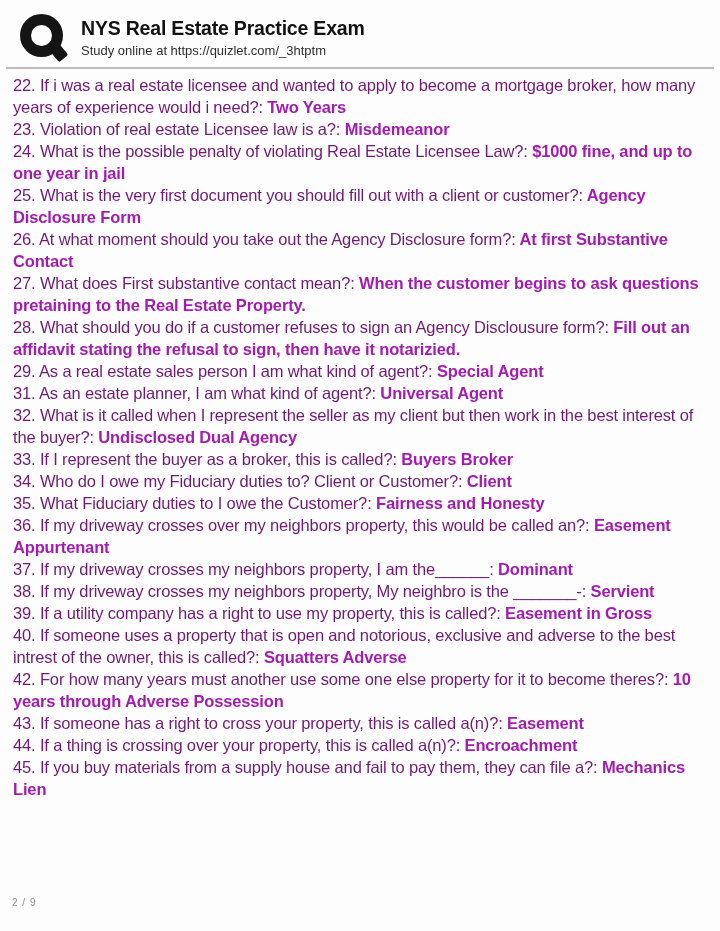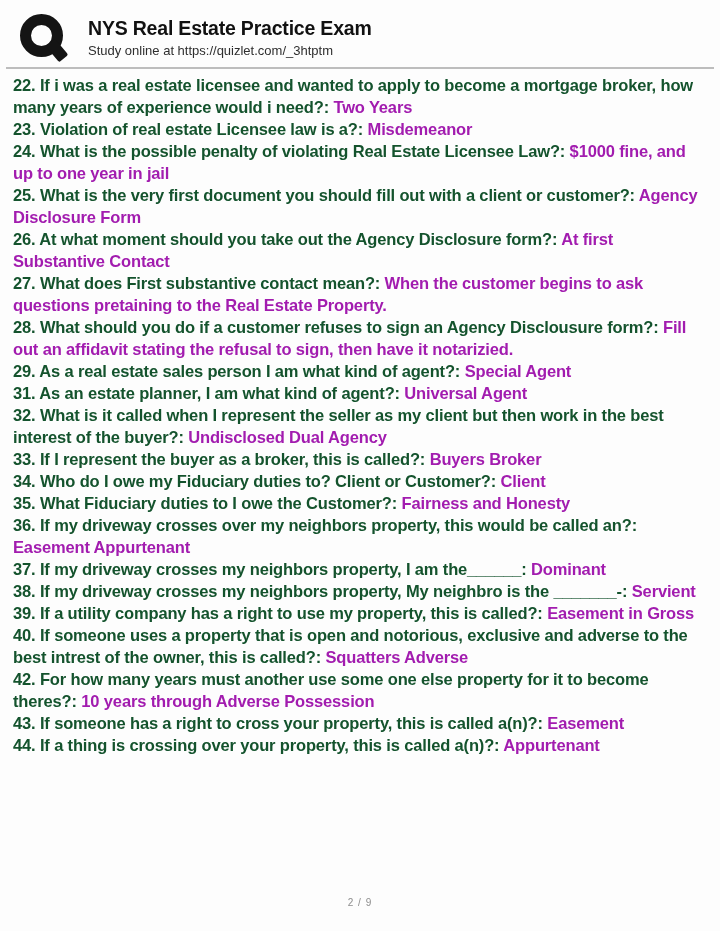--- a/index.html
+++ b/index.html
@@ -13,21 +13,21 @@
   .page {
     position: relative;
     width: 720px; height: 931px;
     background: #fdfdfd;
   }
   
   .header {
     display: flex;
     align-items: flex-start;
     padding: 13px 14px 0 20px;
-    gap: 22px;
+    gap: 15px;
   }
   .logo {
     position: relative;
     width: 46px; height: 48px;
     flex: 0 0 auto;
   }
   .logo .ring {
     position: absolute; top: 1px; left: 0;
     width: 21px; height: 21px;
     border: 11px solid #141414;
@@ -60,33 +60,33 @@
   }
   
   .content {
     padding: 5px 13px 0 13px;
     font-size: 16.5px;
     line-height: 22px;
     letter-spacing: -0.15px;
   }
   .qa { margin: 0; }
   .qa .q {
-    font-weight: 700;
-    color: #14532d;
+    font-weight: 400;
+    color: #701a75;
   }
   .qa .a {
     font-weight: 700;
     color: #a21caf;
   }
   
   .footer {
     position: absolute;
-    left: 0; right: 0;
+    left: 12px; right: 0;
     bottom: 21px;
-    text-align: center;
+    text-align: left;
   }
   .page-indicator {
     font-size: 10px;
     color: #8d8d8d;
     letter-spacing: 1px;
   }
 </style>
 </head>
 <body>
 
@@ -141,22 +141,23 @@
 
   <div class="qa"><span class="q">39. If a utility company has a right to use my property, this is called?:</span><span class="a"> Easement in Gross</span></div>
 
   <div class="qa"><span class="q">40. If someone uses a property that is open and notorious, exclusive and adverse to the best intrest of the owner, this is called?:</span><span class="a"> Squatters Adverse</span></div>
 
 
   <div class="qa"><span class="q">42. For how many years must another use some one else property for it to become theres?:</span><span class="a"> 10 years through Adverse Possession</span></div>
 
   <div class="qa"><span class="q">43. If someone has a right to cross your property, this is called a(n)?:</span><span class="a"> Easement</span></div>
 
-  <div class="qa"><span class="q">44. If a thing is crossing over your property, this is called a(n)?:</span><span class="a"> Appurtenant</span></div>
+  <div class="qa"><span class="q">44. If a thing is crossing over your property, this is called a(n)?:</span><span class="a"> Encroachment</span></div>
 
+  <div class="qa"><span class="q">45. If you buy materials from a supply house and fail to pay them, they can file a?:</span><span class="a"> Mechanics Lien</span></div>
 
 </div>
 
   <div class="footer">
     <span class="page-indicator">2 / 9</span>
   </div>
 
 </div>
 
 </body></html>

